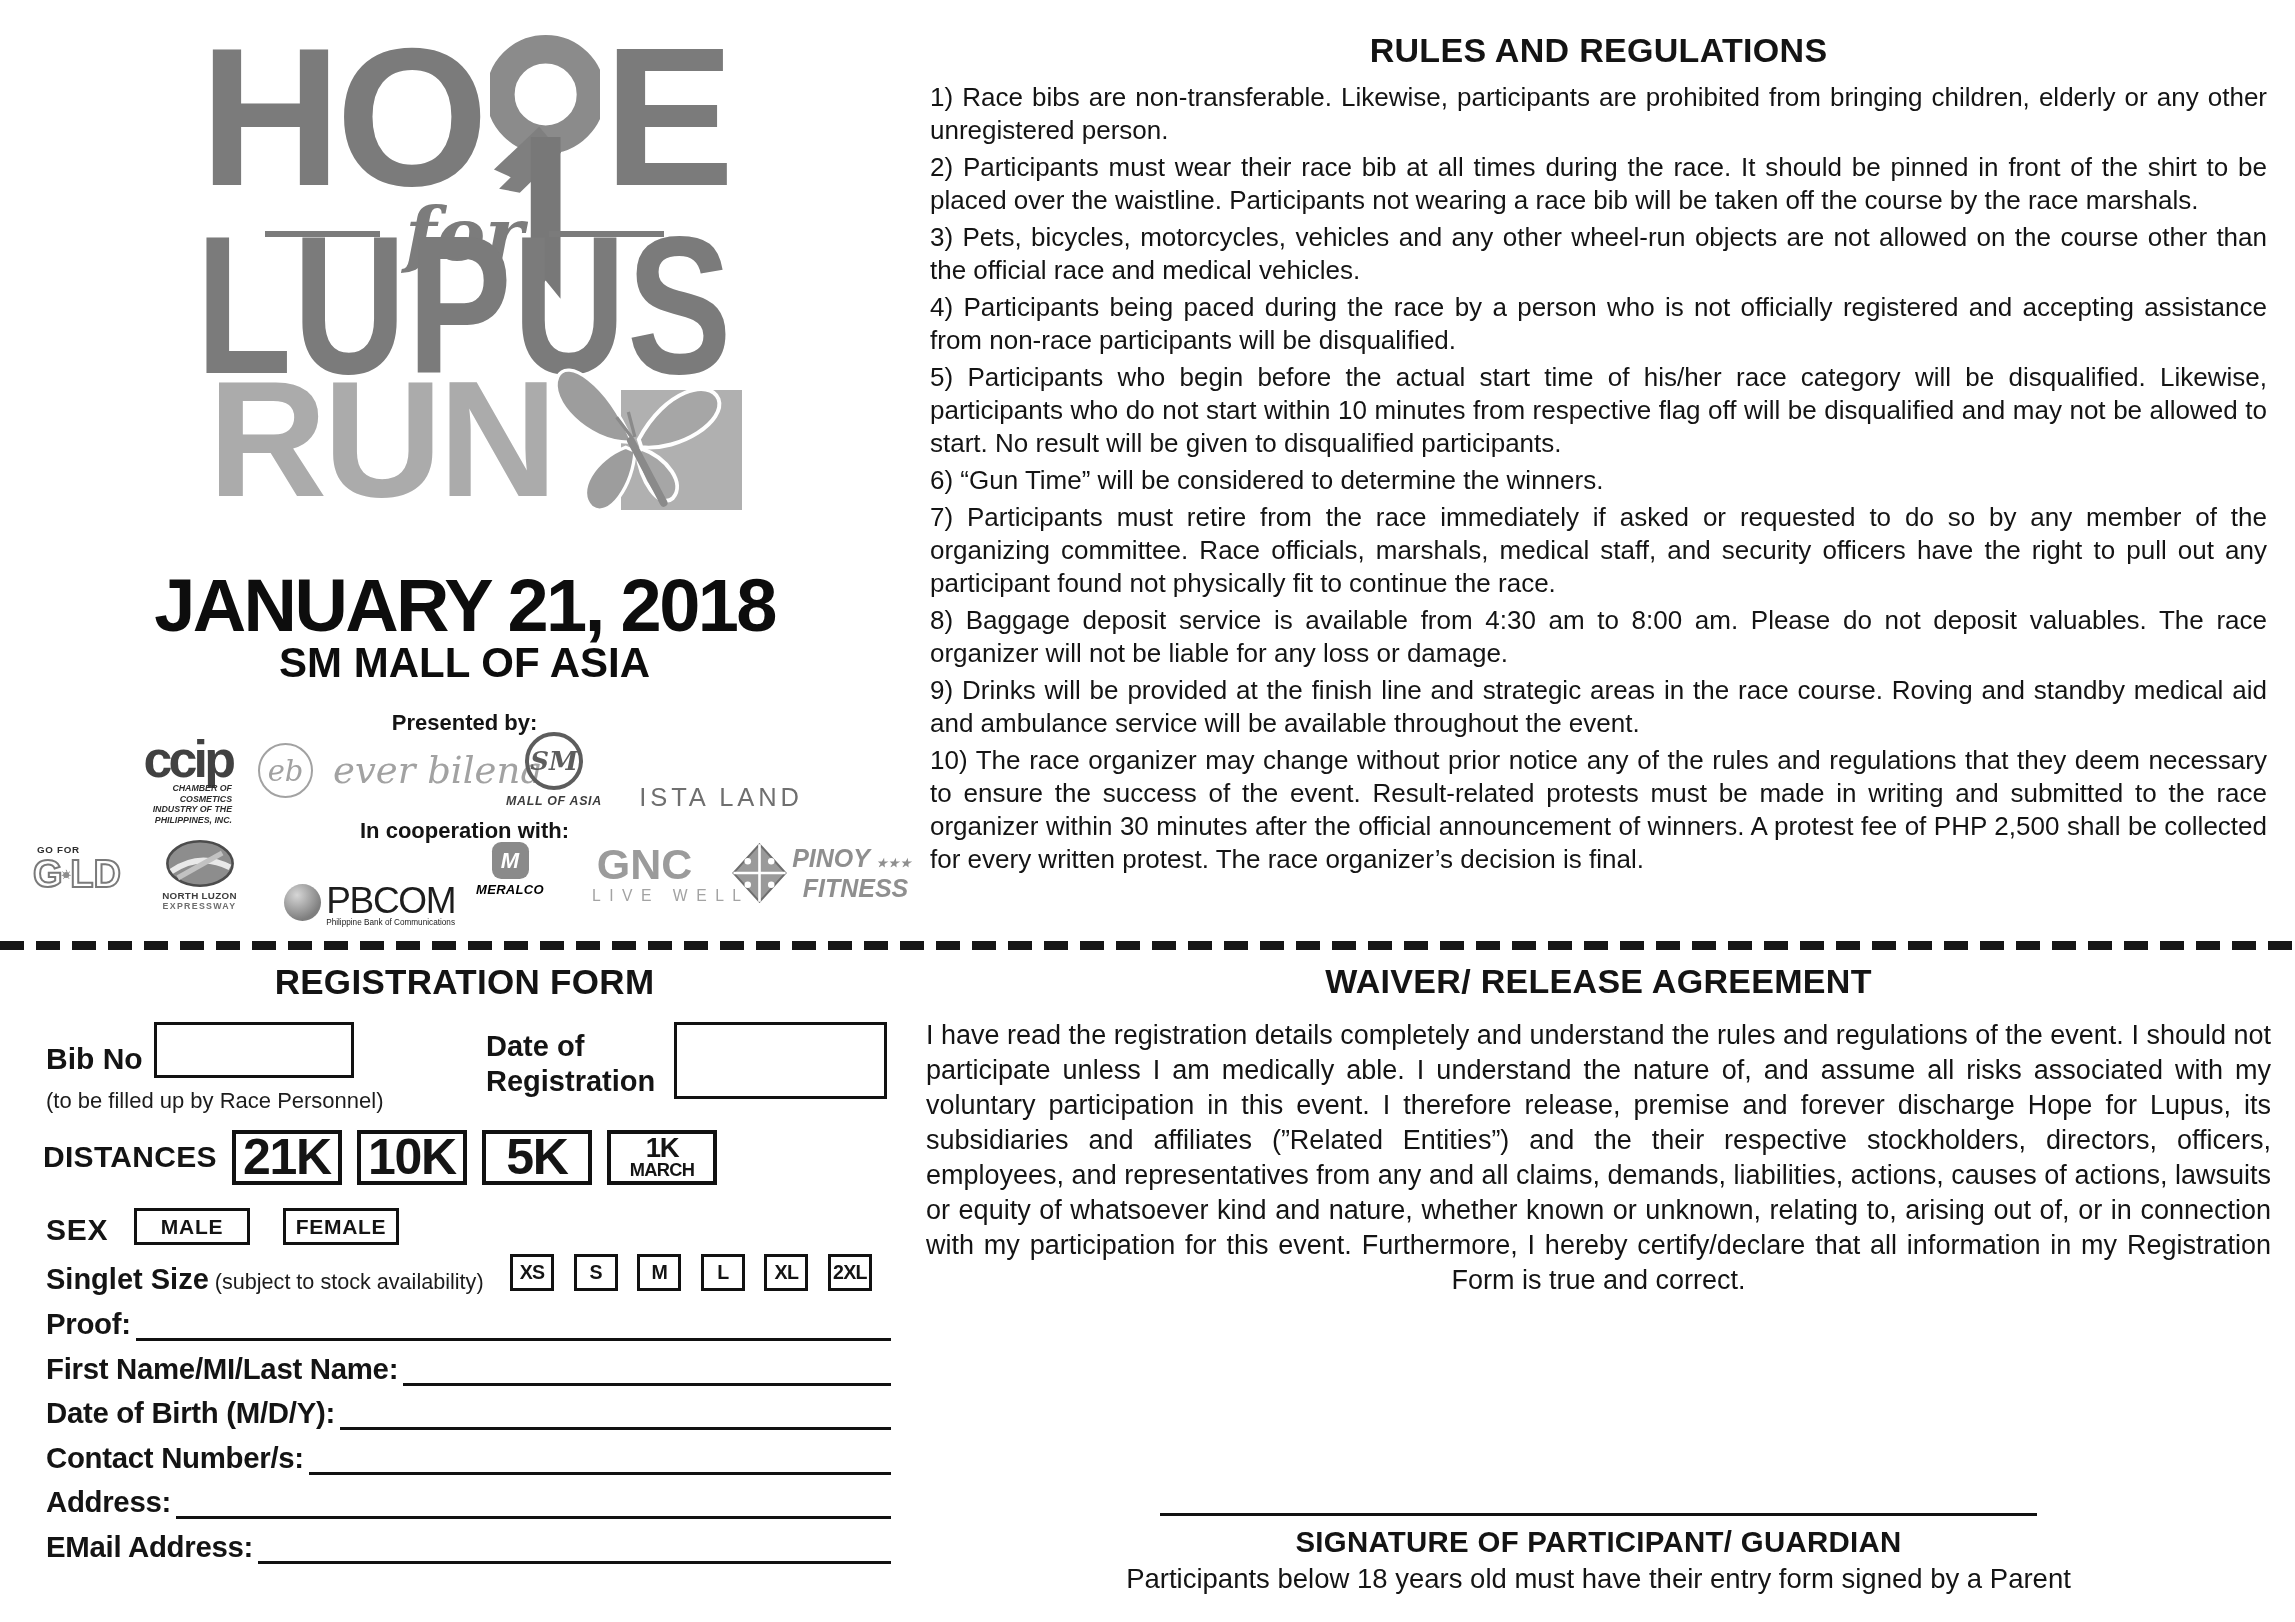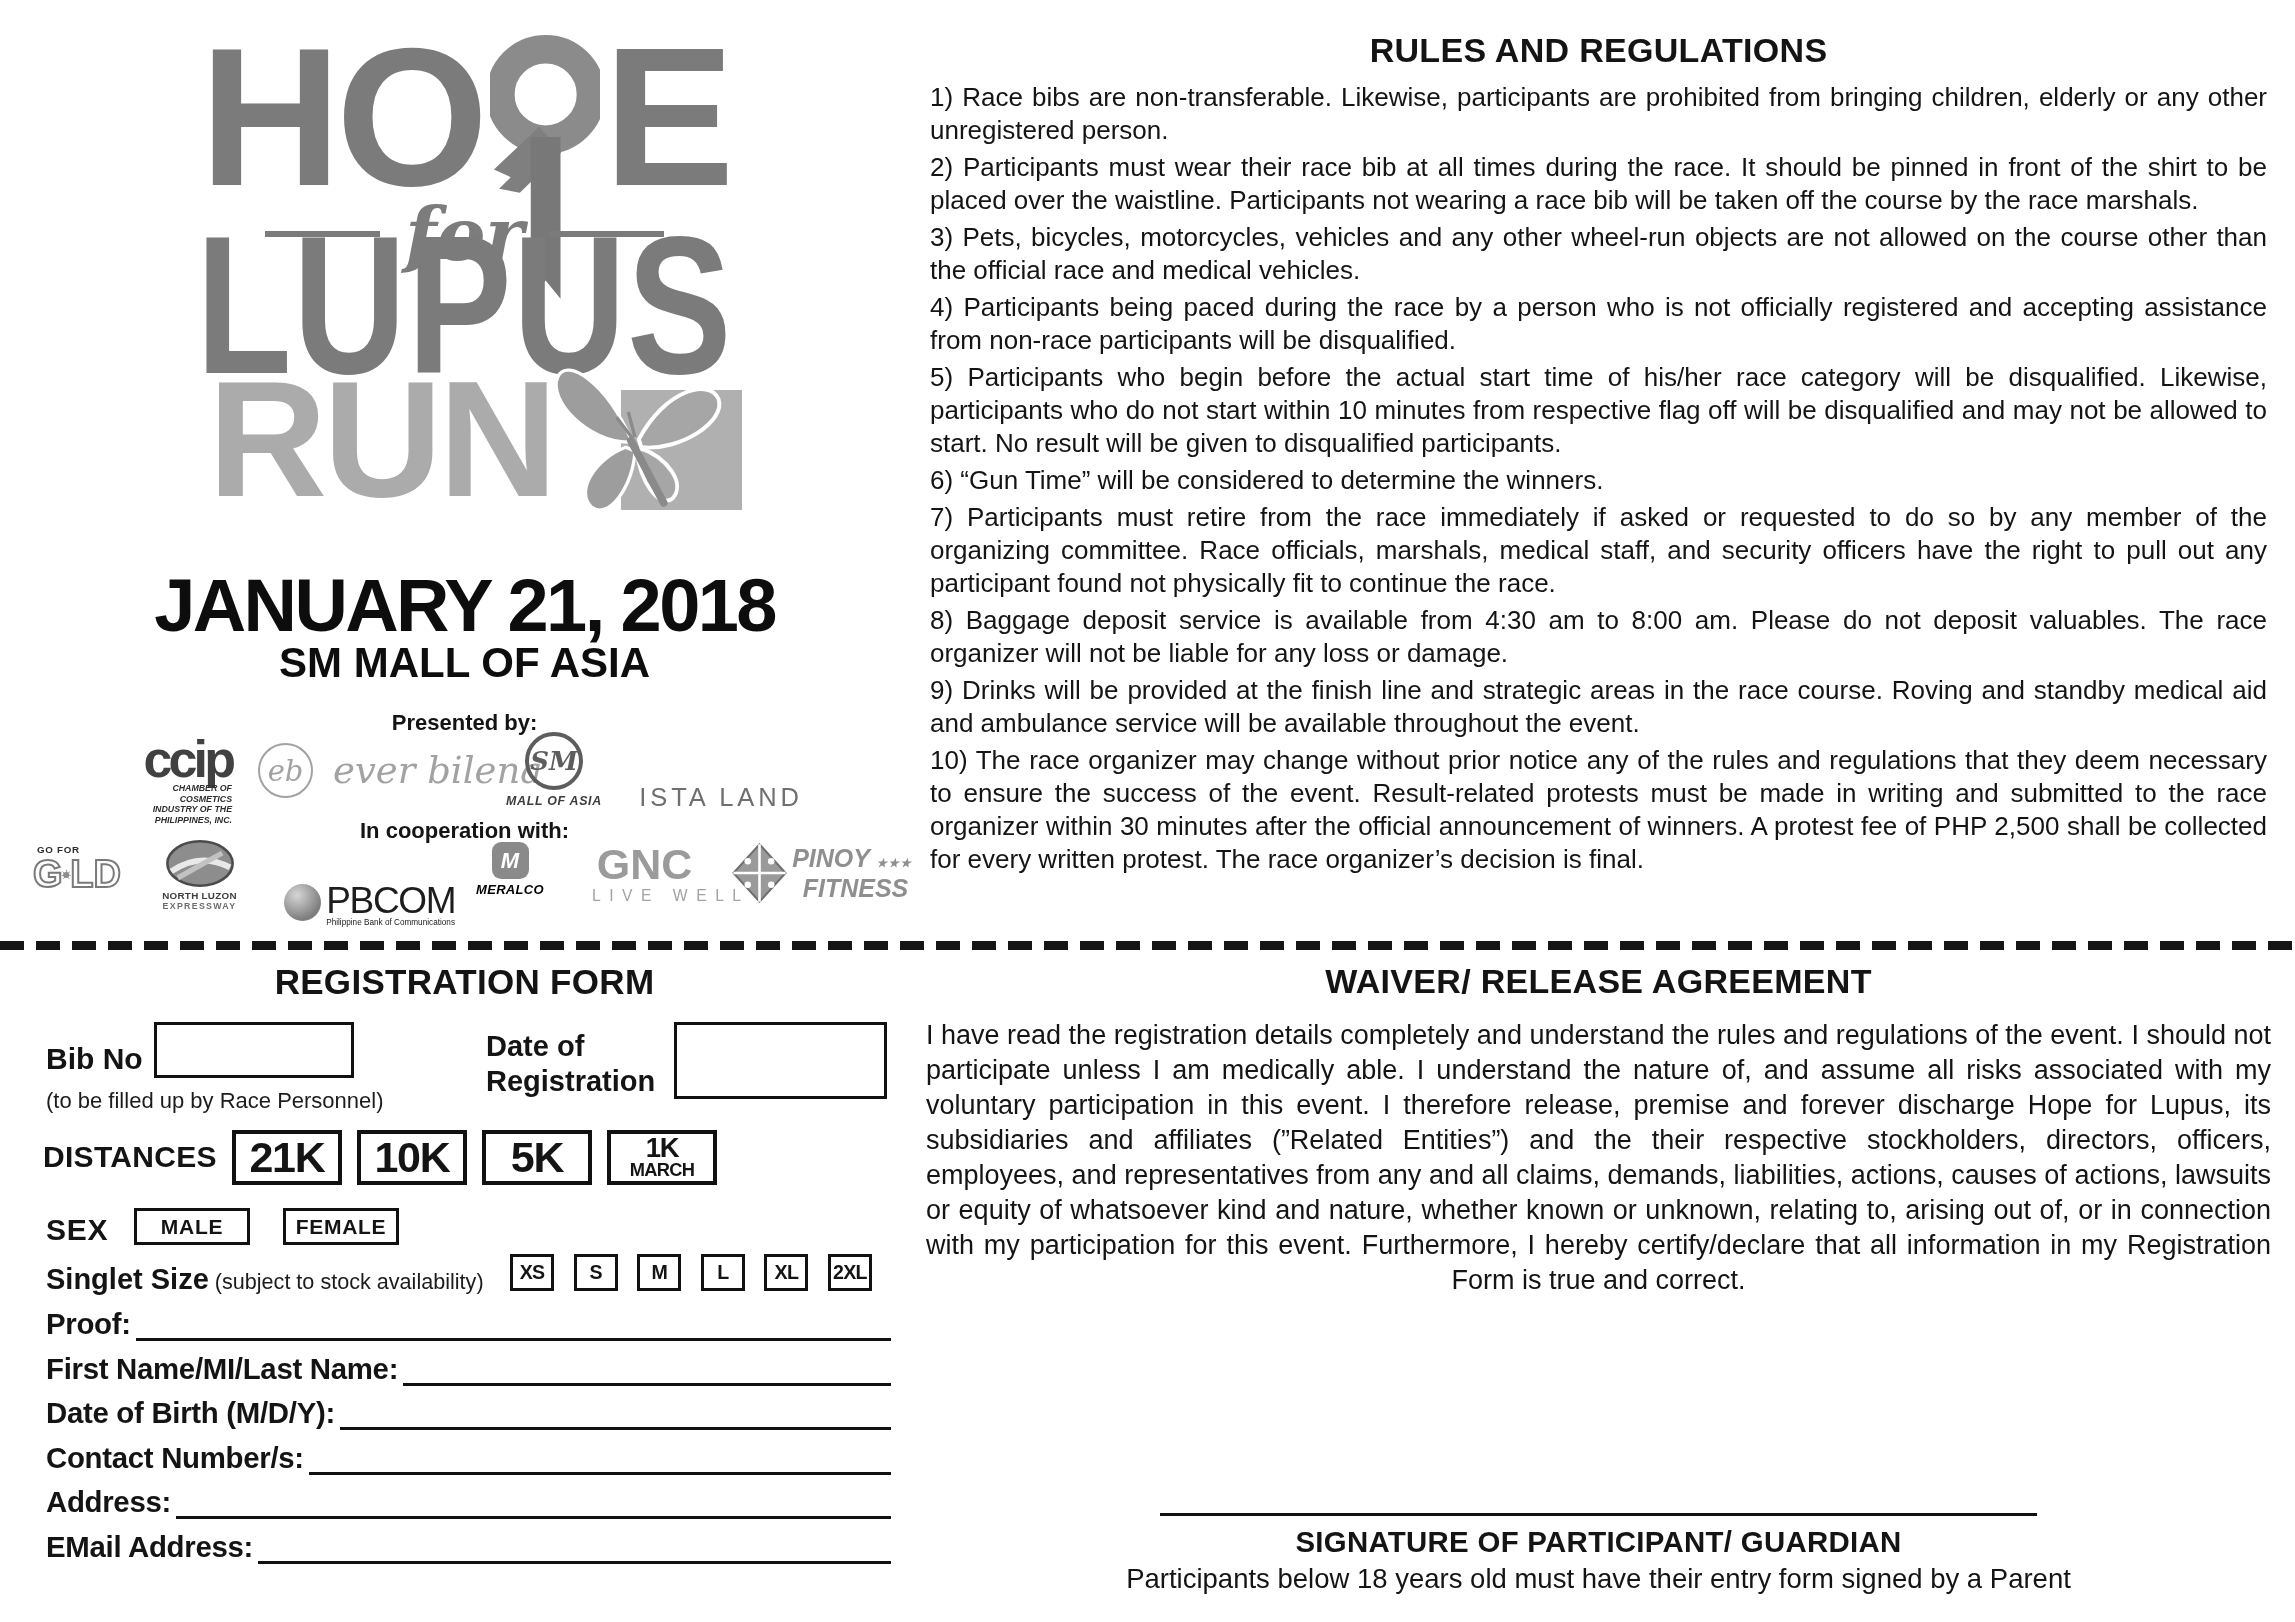--- a/index.html
+++ b/index.html
@@ -83,21 +83,21 @@
   .reg-title{position:absolute;left:98px;top:962px;width:733px;text-align:center;font-size:35px;font-weight:700;letter-spacing:0.3px;}
   .bib-label{position:absolute;left:46px;top:1042px;font-size:30px;font-weight:700;}
   .bib-box{position:absolute;left:154px;top:1022px;width:194px;height:50px;border:3.9px solid #111;background:#fff;}
   .datereg-label{position:absolute;left:486px;top:1029px;font-size:29px;font-weight:700;line-height:35px;}
   .datereg-box{position:absolute;left:674px;top:1022px;width:207px;height:71px;border:3.9px solid #111;background:#fff;}
   .bib-note{position:absolute;left:46px;top:1088px;font-size:22px;color:#1c1c1c;}
   .dist-label{position:absolute;left:43px;top:1140px;font-size:30px;font-weight:700;letter-spacing:0.3px;}
   .dist-row{position:absolute;left:232px;top:1130px;display:flex;gap:15px;}
   .dist-box{width:102px;height:47px;border:4.6px solid #111;background:#fff;display:flex;flex-direction:column;
             align-items:center;justify-content:center;}
-  .dist-lab{font-size:43px;font-weight:700;letter-spacing:-1.3px;line-height:39px;}
+  .dist-lab{font-size:50px;font-weight:700;letter-spacing:-1.3px;line-height:39px;}
   .dist-box-march .dist-lab{font-size:27.5px;line-height:26px;}
   .dist-sub{font-size:18.3px;font-weight:700;line-height:18.3px;letter-spacing:-0.7px;}
   .sex-label{position:absolute;left:46px;top:1213px;font-size:30px;font-weight:700;letter-spacing:0.7px;}
   .sex-row{position:absolute;left:134px;top:1208px;display:flex;gap:33px;}
   .sex-box{width:110px;height:31px;border:3.3px solid #111;background:#fff;display:flex;align-items:center;justify-content:center;
            font-size:21px;font-weight:700;letter-spacing:0.7px;}
   .singlet-label-row{position:absolute;left:46px;top:1263px;white-space:nowrap;}
   .singlet-label{font-size:29px;font-weight:700;}
   .singlet-note{font-size:21.6px;color:#1c1c1c;}
   .size-row{position:absolute;left:510px;top:1254px;display:flex;gap:19.6px;}

